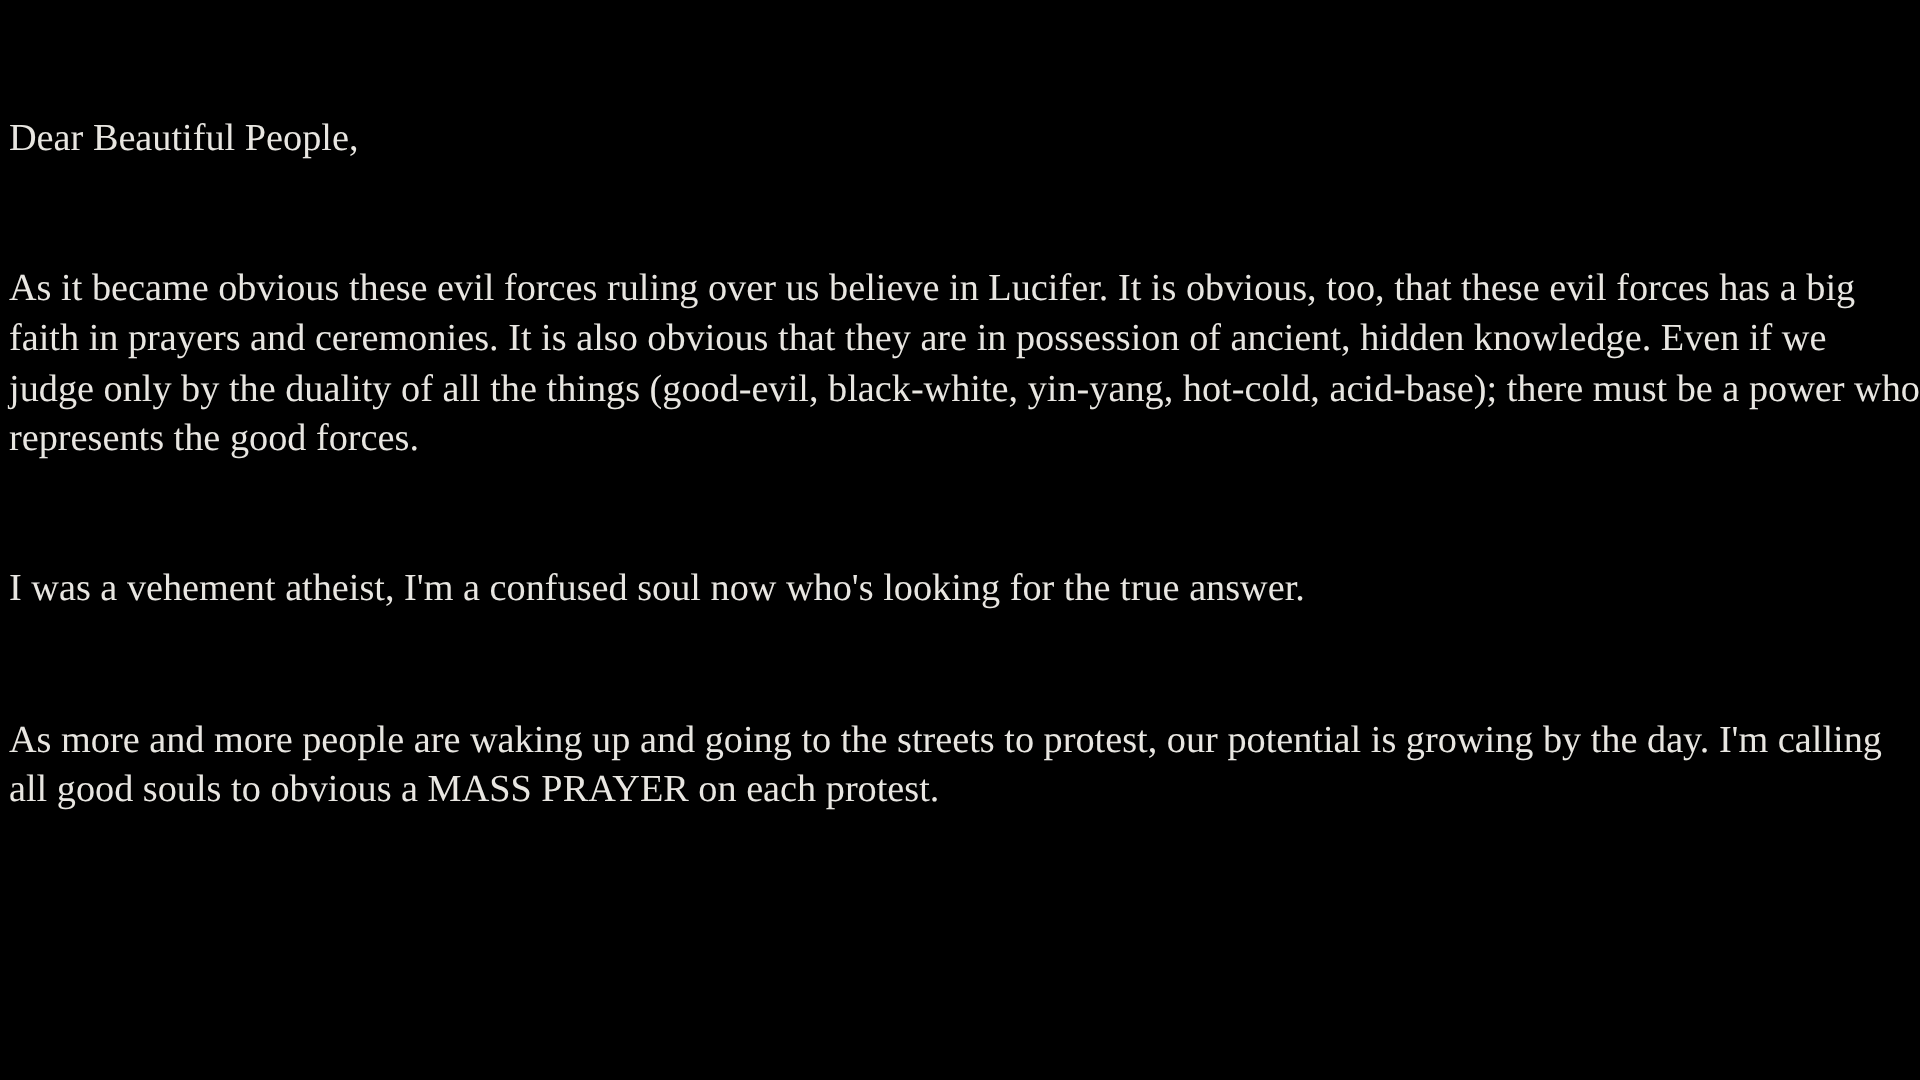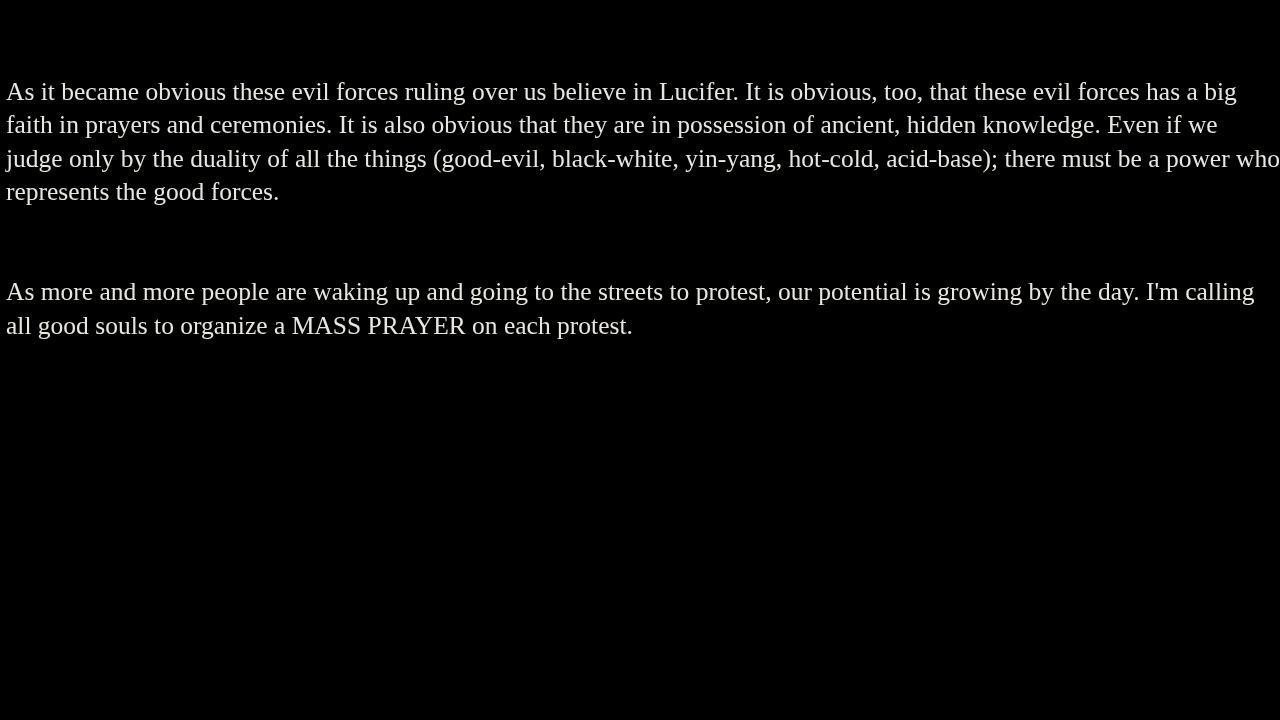--- a/index.html
+++ b/index.html
@@ -23,20 +23,22 @@
   }
   .line {
     display: block;
     white-space: pre-wrap;
   }
 </style>
 </head>
 <body style="background: rgb(0, 0, 0);">
 
 <div id="letter" style="color: rgb(232, 230, 225);">
+  <span class="line">Dear Beautiful People,</span>
   <span class="line">As it became obvious these evil forces ruling over us believe in Lucifer. It is obvious, too, that these evil forces has a big faith in prayers and ceremonies. It is also obvious that they are in possession of ancient, hidden knowledge. Even if we judge only by the duality of all the things (good-evil, black-white, yin-yang, hot-cold, acid-base); there must be a power who represents the good forces.</span>
-  <span class="line">As more and more people are waking up and going to the streets to protest, our potential is growing by the day. I'm calling all good souls to organize a MASS PRAYER on each protest.</span>
+  <span class="line">I was a vehement atheist, I'm a confused soul now who's looking for the true answer.</span>
+  <span class="line">As more and more people are waking up and going to the streets to protest, our potential is growing by the day. I'm calling all good souls to obvious a MASS PRAYER on each protest.</span>
   
   
   
   
   
 </div>
 
 </body></html>

